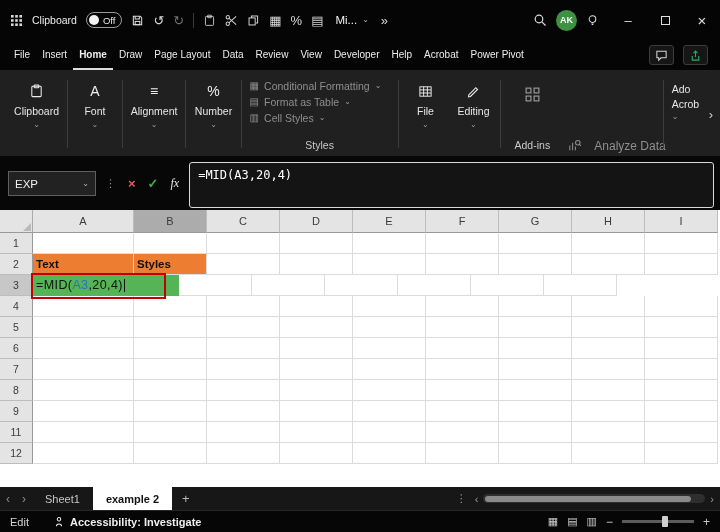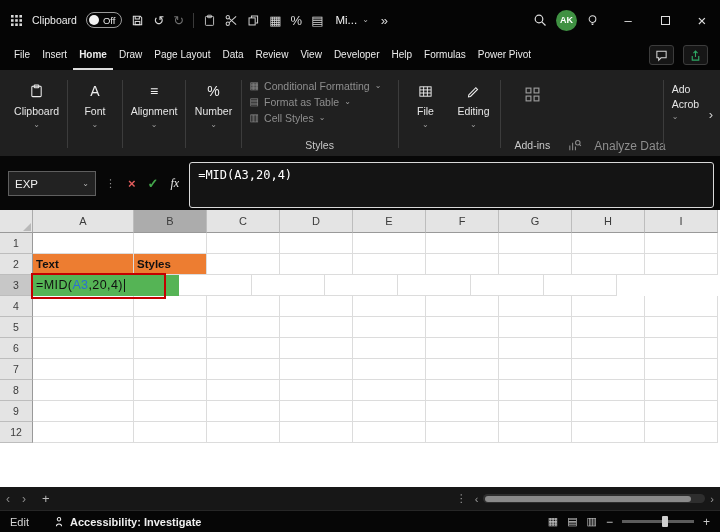--- a/index.html
+++ b/index.html
@@ -187,21 +187,21 @@
         <span class="mtab">File</span>
         <span class="mtab">Insert</span>
         <span class="mtab active">Home</span>
         <span class="mtab">Draw</span>
         <span class="mtab">Page Layout</span>
         <span class="mtab">Data</span>
         <span class="mtab">Review</span>
         <span class="mtab">View</span>
         <span class="mtab">Developer</span>
         <span class="mtab">Help</span>
-        <span class="mtab">Formulas</span>
+        <span class="mtab">Acrobat</span>
         <span class="mtab">Power Pivot</span>
       </div>
     <div class="menubar-right">
       <span class="mr-btn">
         <svg width="13" height="13" viewBox="0 0 14 14" fill="none" stroke="#d7d7d7" stroke-width="1.1">
             <path d="M2 2.5 h10 v7 h-5.5 L4 12 v-2.5 H2 z"></path>
           </svg>
       </span>
       <span class="mr-btn">
         <svg width="13" height="13" viewBox="0 0 14 14" fill="none" stroke="#2EA864" stroke-width="1.2">
@@ -455,37 +455,53 @@
           <div class="cell" style="width: 73px;"></div>
           <div class="cell" style="width: 73px;"></div>
           <div class="cell" style="width: 73px;"></div>
           <div class="cell" style="width: 73px;"></div>
           <div class="cell" style="width: 73px;"></div>
           <div class="cell" style="width: 73px;"></div>
           <div class="cell" style="width: 73px;"></div>
           <div class="cell" style="width: 73px;"></div>
         </div>
         <div class="gr">
+          <div class="rh">11</div>
+          <div class="cell" style="width: 101px;"></div>
+          <div class="cell" style="width: 73px;"></div>
+          <div class="cell" style="width: 73px;"></div>
+          <div class="cell" style="width: 73px;"></div>
+          <div class="cell" style="width: 73px;"></div>
+          <div class="cell" style="width: 73px;"></div>
+          <div class="cell" style="width: 73px;"></div>
+          <div class="cell" style="width: 73px;"></div>
+          <div class="cell" style="width: 73px;"></div>
+        </div>
+        <div class="gr">
           <div class="rh">12</div>
           <div class="cell" style="width: 101px;"></div>
           <div class="cell" style="width: 73px;"></div>
           <div class="cell" style="width: 73px;"></div>
           <div class="cell" style="width: 73px;"></div>
           <div class="cell" style="width: 73px;"></div>
           <div class="cell" style="width: 73px;"></div>
           <div class="cell" style="width: 73px;"></div>
           <div class="cell" style="width: 73px;"></div>
           <div class="cell" style="width: 73px;"></div>
         </div>
       </div>
   </div>
 
   <div class="tabsbar">
     <span class="tab-nav">‹</span>
     <span class="tab-nav">›</span>
+    <div class="sheet-tab-list">
+        <div class="sheettab">Sheet1</div>
+        <div class="sheettab active">example 2</div>
+      </div>
     <span class="addsheet">+</span>
     <span class="tab-dots">⋮</span>
     <div class="hscroll">
       <span class="arrow">‹</span>
       <div class="htrack">
         <div class="hthumb"></div>
       </div>
       <span class="arrow">›</span>
     </div>
   </div>

